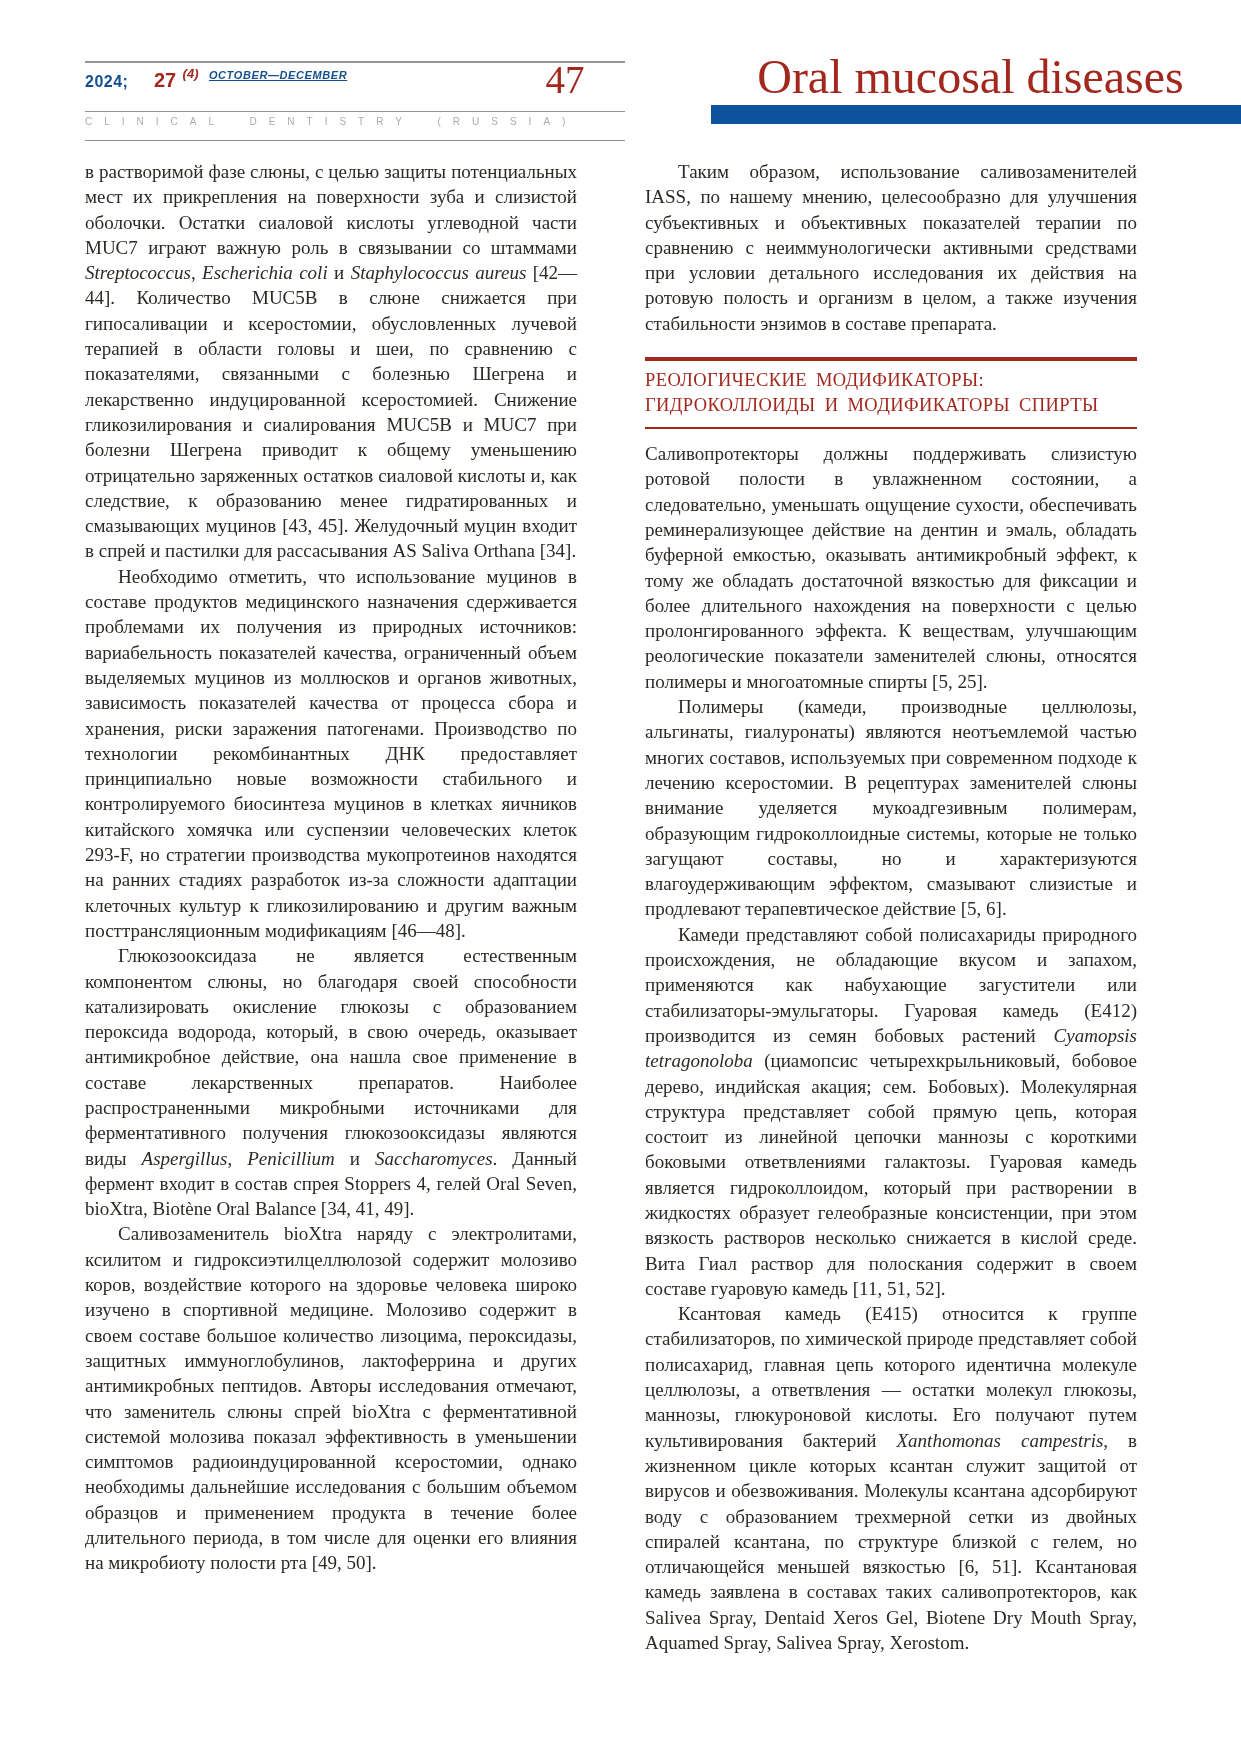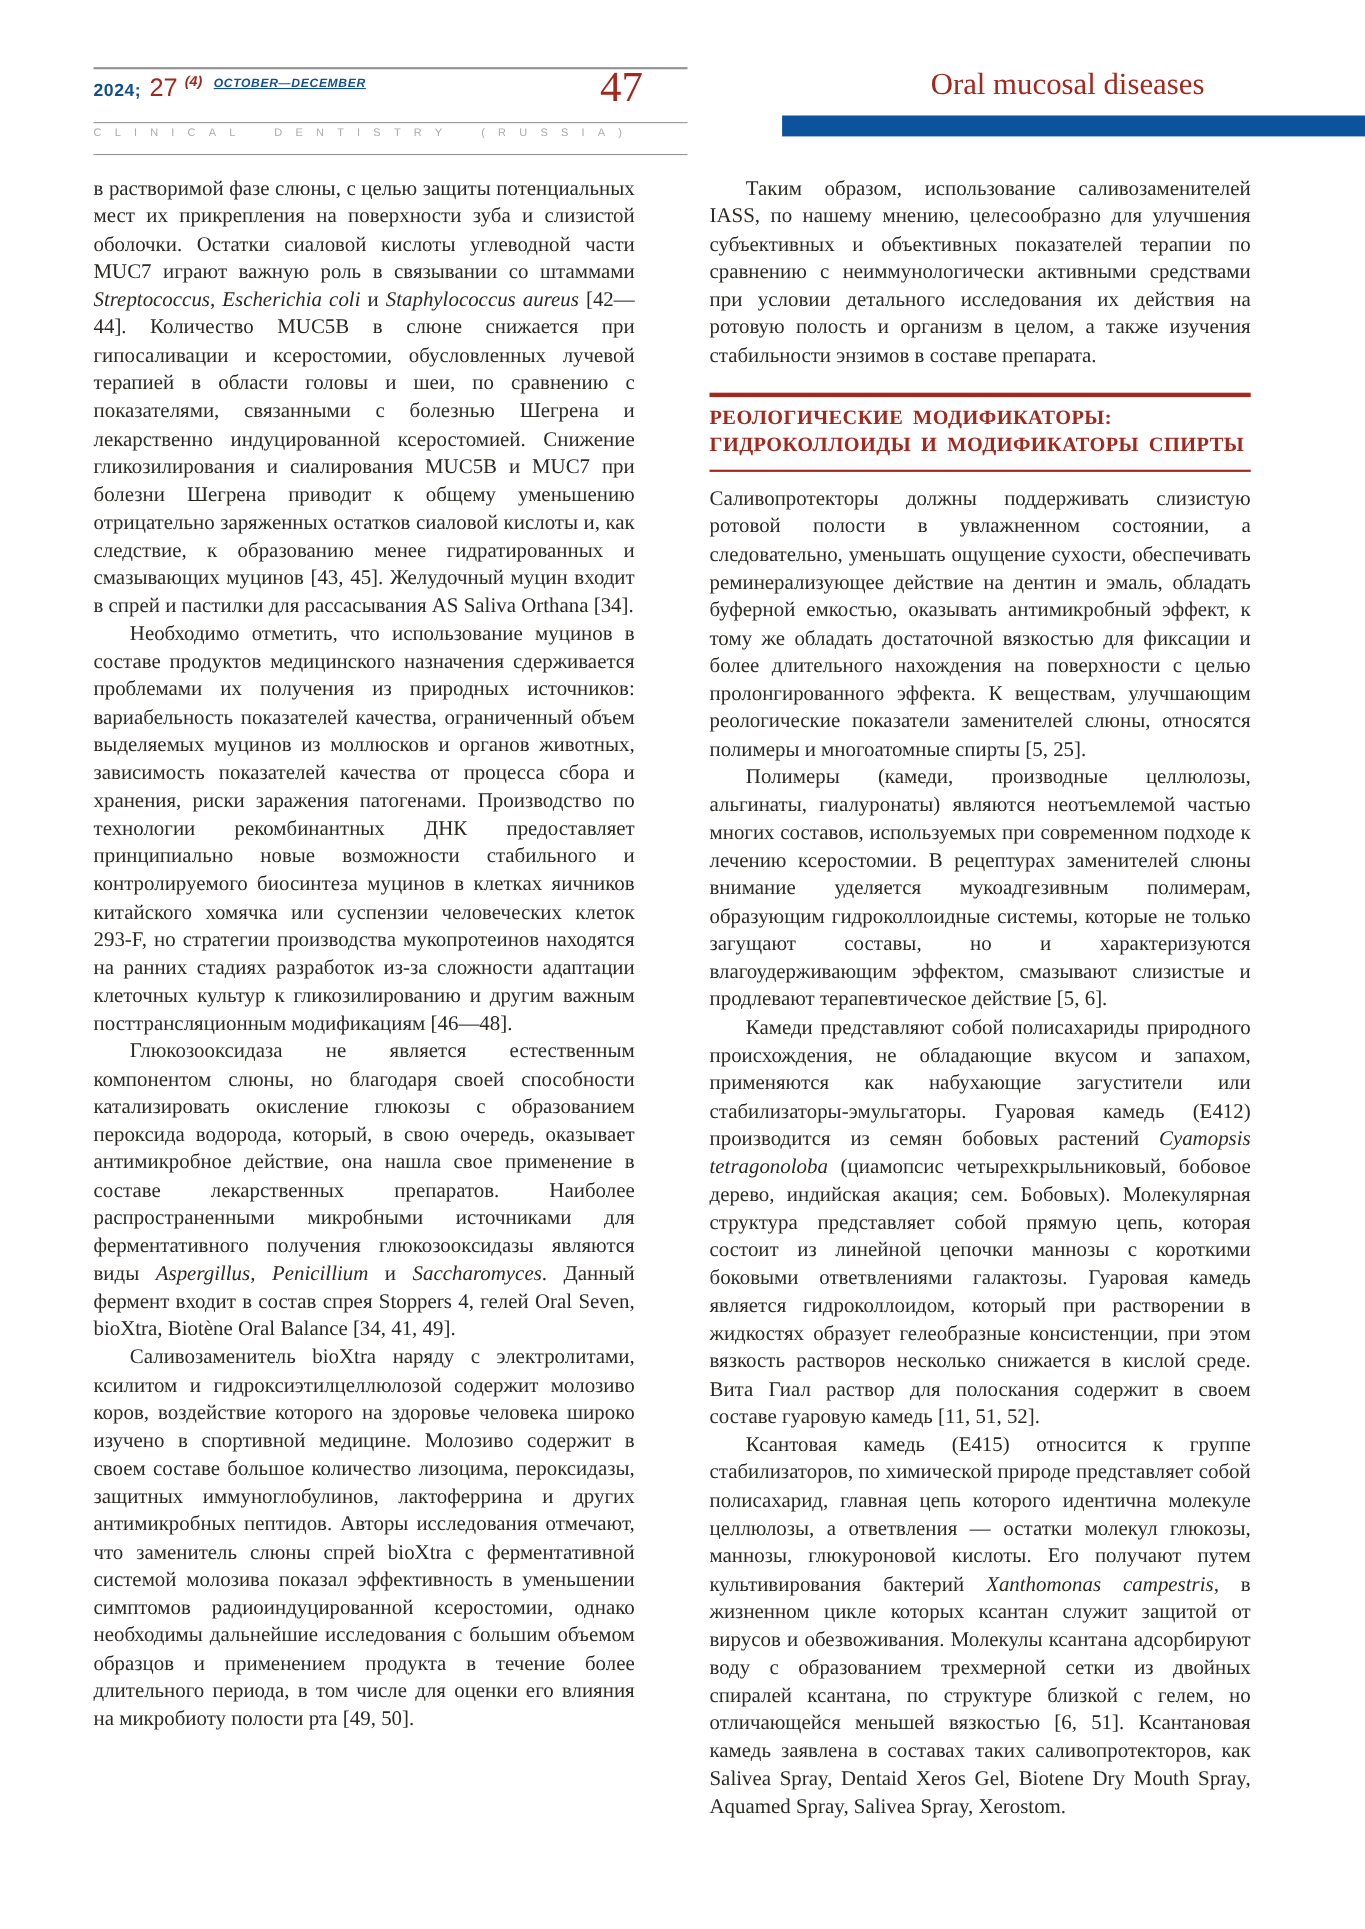--- a/index.html
+++ b/index.html
@@ -19,21 +19,21 @@
   .rule-top    { left: 85px;  top: 61px;  width: 540px; height: 2px; }
   .rule-mid    { left: 85px;  top: 111px; width: 540px; height: 1px; }
   .rule-bottom { left: 85px;  top: 140px; width: 540px; height: 1px; }
 
   .issue-line {
     position: absolute; left: 85px; top: 66px;
     font-family: "Liberation Sans", sans-serif;
     white-space: nowrap;
   }
   .issue-year   { font-weight: bold; font-size: 16px; color: var(--accent-blue, #14508f); letter-spacing: .5px; }
-  .issue-volume { font-weight: normal; font-size: 23px; color: var(--accent-red, #a2281e); margin-left: 3px; }
+  .issue-volume { font-weight: bold; font-size: 20px; color: var(--accent-red, #a2281e); margin-left: 21px; }
   .issue-number { font-weight: bold; font-style: italic; font-size: 13px; color: var(--accent-red, #a2281e); vertical-align: 9px; margin-left: 2px; }
   .issue-months { font-weight: bold; font-style: italic; font-size: 11px; color: var(--accent-blue, #14508f); vertical-align: 8px; letter-spacing: .6px; margin-left: 6px; text-decoration: underline; }
 
   .page-number {
     position: absolute; left: 505px; top: 60px; width: 120px;
     text-align: center;
     font-size: 39px; line-height: 40px;
     color: var(--accent-red, #a2281e);
   }
 
@@ -43,21 +43,21 @@
     font-size: 10px;
     color: var(--journal-gray, #ababab);
     letter-spacing: 12px;
     word-spacing: 9px;
     white-space: nowrap;
   }
 
   .section-title {
     position: absolute; left: 700px; top: 56px; width: 541px;
     text-align: center;
-    font-size: 28px; line-height: 42px;
+    font-size: 48px; line-height: 42px;
     color: var(--accent-red, #a2281e);
   }
   .blue-bar {
     position: absolute; left: 711px; top: 105px; width: 530px; height: 19px;
     background: var(--accent-bar-blue, #0d529c);
   }
 
   
   .col { position: absolute; top: 159px; width: 492px; }
   .col-left  { left: 85px; }
@@ -71,21 +71,21 @@
   }
   p.para.indent { text-indent: 33px; }
   p.para i { font-style: italic; }
 
   .section-heading {
     margin: 21px 0 12px 0;
     padding: 7px 0 9px 0;
     border-top: 4px solid var(--accent-red, #a2281e);
     border-bottom: 2px solid var(--accent-red, #a2281e);
     color: var(--accent-red, #a2281e);
-    font-weight: bold;
+    font-weight: normal;
     font-size: 18.5px;
     line-height: 25px;
     letter-spacing: .4px;
     word-spacing: 4px;
   }
 </style>
 </head>
 <body>
 
 <div class="page" style="--accent-red: #a2281e; --accent-blue: #14508f; --accent-bar-blue: #0d529c; --rule-gray: #949494; --journal-gray: #ababab; --text-color: #2d2a26; --page-bg: #ffffff;">

